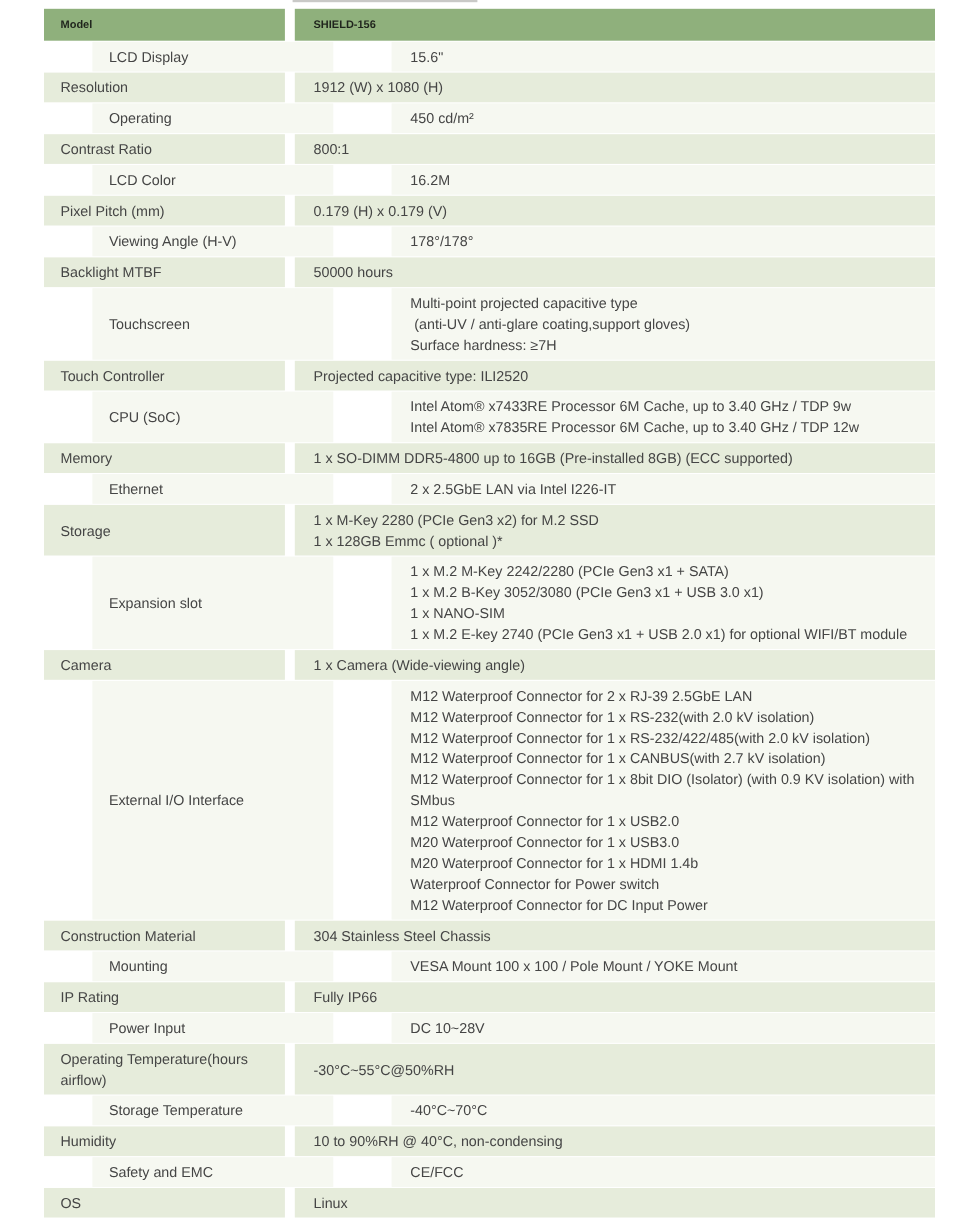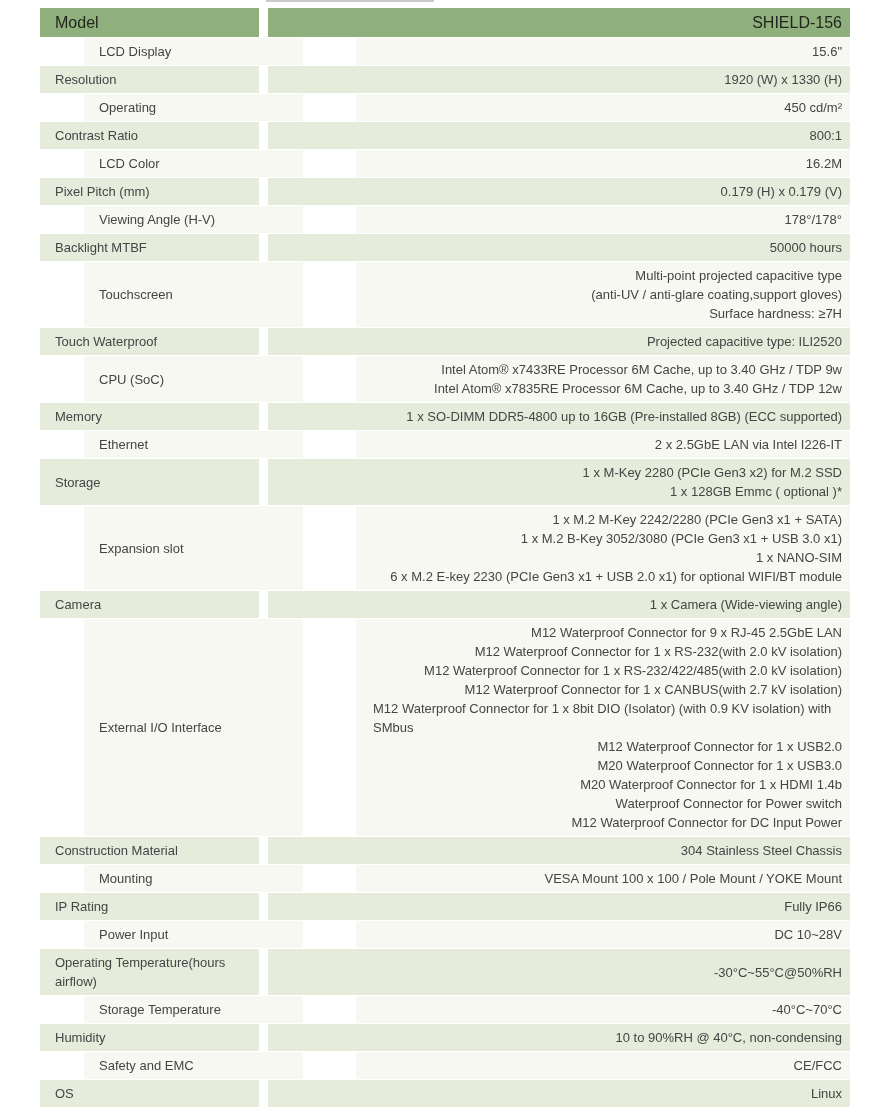--- a/index.html
+++ b/index.html
@@ -31,28 +31,27 @@
   .cell{box-sizing:border-box;}
   .cell.label{
     width:219px;margin-right:9px;
     display:flex;align-items:center;
     padding:4px 10px 4px 15px;
   }
   .cell.value{
     flex:1;
     display:flex;flex-direction:column;justify-content:center;
     padding:4px 8px 4px 17px;
-    align-items:flex-end;
   }
   .row.white .cell{background:var(--row-white);margin-left:44px;}
   .row.green .cell{background:var(--row-green);}
   .row.header .cell{
     background:var(--header-bg);
     color:var(--header-text);
-    font-weight:normal;font-size:16px;
+    font-weight:bold;font-size:10px;
     padding-top:5px;padding-bottom:5px;
   }
   .vline{white-space:pre-wrap;}
 </style>
 </head>
 <body>
 
 <div class="top-artifact"></div>
 
 <div class="spec-table">
@@ -67,21 +66,21 @@
   <div>
       <div class="row white">
         <div class="cell label">LCD Display</div>
         <div class="cell value">
           <div class="vline">15.6"</div>
         </div>
       </div>
       <div class="row green">
         <div class="cell label">Resolution</div>
         <div class="cell value">
-          <div class="vline">1920 (W) x 1330 (H)</div>
+          <div class="vline">1912 (W) x 1080 (H)</div>
         </div>
       </div>
       <div class="row white">
         <div class="cell label">Operating</div>
         <div class="cell value">
           <div class="vline">450 cd/m²</div>
         </div>
       </div>
       <div class="row green">
         <div class="cell label">Contrast Ratio</div>
@@ -115,21 +114,21 @@
       </div>
       <div class="row white">
         <div class="cell label">Touchscreen</div>
         <div class="cell value">
           <div class="vline">Multi-point projected capacitive type</div>
           <div class="vline"> (anti-UV / anti-glare coating,support gloves)</div>
           <div class="vline">Surface hardness: ≥7H</div>
         </div>
       </div>
       <div class="row green">
-        <div class="cell label">Touch Waterproof</div>
+        <div class="cell label">Touch Controller</div>
         <div class="cell value">
           <div class="vline">Projected capacitive type: ILI2520</div>
         </div>
       </div>
       <div class="row white">
         <div class="cell label">CPU (SoC)</div>
         <div class="cell value">
           <div class="vline">Intel Atom® x7433RE Processor 6M Cache, up to 3.40 GHz / TDP 9w</div>
           <div class="vline">Intel Atom® x7835RE Processor 6M Cache, up to 3.40 GHz / TDP 12w</div>
         </div>
@@ -152,33 +151,33 @@
           <div class="vline">1 x M-Key 2280 (PCIe Gen3 x2) for M.2 SSD</div>
           <div class="vline">1 x 128GB Emmc ( optional )*</div>
         </div>
       </div>
       <div class="row white">
         <div class="cell label">Expansion slot</div>
         <div class="cell value">
           <div class="vline">1 x M.2 M-Key 2242/2280 (PCIe Gen3 x1 + SATA)</div>
           <div class="vline">1 x M.2 B-Key 3052/3080 (PCIe Gen3 x1 + USB 3.0 x1)</div>
           <div class="vline">1 x NANO-SIM</div>
-          <div class="vline">6 x M.2 E-key 2230 (PCIe Gen3 x1 + USB 2.0 x1) for optional WIFI/BT module</div>
+          <div class="vline">1 x M.2 E-key 2740 (PCIe Gen3 x1 + USB 2.0 x1) for optional WIFI/BT module</div>
         </div>
       </div>
       <div class="row green">
         <div class="cell label">Camera</div>
         <div class="cell value">
           <div class="vline">1 x Camera (Wide-viewing angle)</div>
         </div>
       </div>
       <div class="row white">
         <div class="cell label">External I/O Interface</div>
         <div class="cell value">
-          <div class="vline">M12 Waterproof Connector for 9 x RJ-45 2.5GbE LAN</div>
+          <div class="vline">M12 Waterproof Connector for 2 x RJ-39 2.5GbE LAN</div>
           <div class="vline">M12 Waterproof Connector for 1 x RS-232(with 2.0 kV isolation)</div>
           <div class="vline">M12 Waterproof Connector for 1 x RS-232/422/485(with 2.0 kV isolation)</div>
           <div class="vline">M12 Waterproof Connector for 1 x CANBUS(with 2.7 kV isolation)</div>
           <div class="vline">M12 Waterproof Connector for 1 x 8bit DIO (Isolator) (with 0.9 KV isolation) with SMbus</div>
           <div class="vline">M12 Waterproof Connector for 1 x USB2.0</div>
           <div class="vline">M20 Waterproof Connector for 1 x USB3.0</div>
           <div class="vline">M20 Waterproof Connector for 1 x HDMI 1.4b</div>
           <div class="vline">Waterproof Connector for Power switch</div>
           <div class="vline">M12 Waterproof Connector for DC Input Power</div>
         </div>

